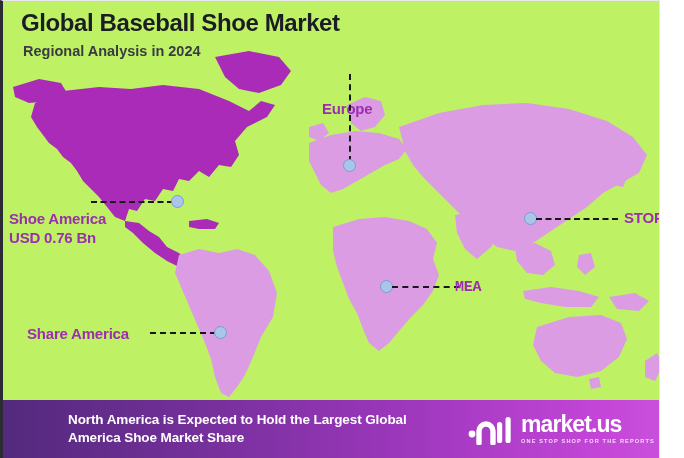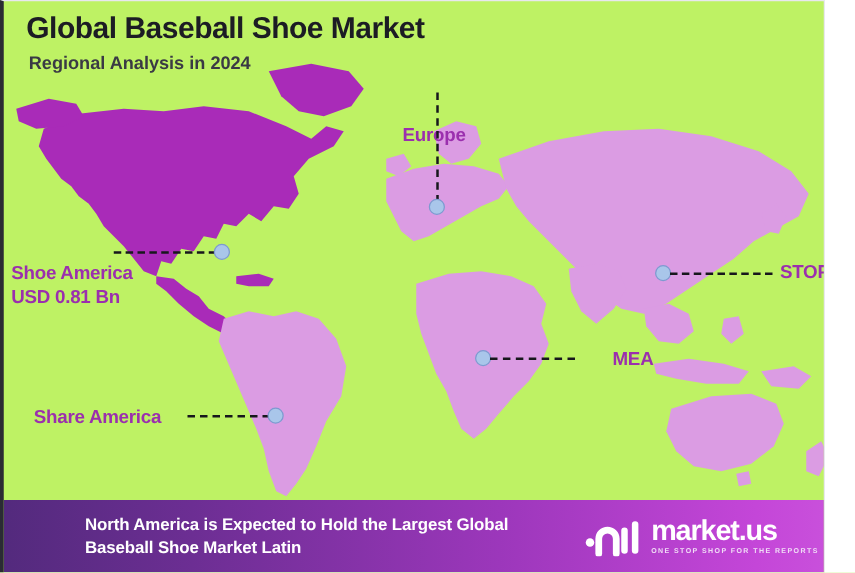--- a/index.html
+++ b/index.html
@@ -201,49 +201,49 @@
   <div class="anno-layer">
 
     <div class="region-label" style="left:319px; top:50px;margin-top:48px;">
       <span>Europe</span>
     </div>
     <div class="leader vert" style="left:346px; top:73px; height:88px;"></div>
     <div class="marker" style="left:340px; top:158px;"></div>
 
     <div class="region-label two-line" style="left:6px; top:208px;">
       <span class="l1">Shoe America</span><br>
-      <span class="l2">USD 0.81 Bn</span>
+      <span class="l2">USD 0.76 Bn</span>
     </div>
     <div class="leader" style="left:88px; top:200px; width:82px;"></div>
     <div class="marker" style="left:168px; top:194px;"></div>
 
     <div class="marker" style="left:521px; top:211px;"></div>
     <div class="leader" style="left:533px; top:217px; width:82px;"></div>
     <div class="region-label" style="left:621px; top:207px;">
       <span>STOP</span>
     </div>
 
     <div class="marker" style="left:377px; top:279px;"></div>
     <div class="leader" style="left:389px; top:285px; width:68px;"></div>
-    <div class="region-label" style="left:487px; top:277px;">
+    <div class="region-label" style="left:452px; top:277px;font-family:Liberation Mono, monospace;">
       <span>MEA</span>
     </div>
 
     <div class="region-label" style="left:24px; top:323px;">
       <span>Share America</span>
     </div>
     <div class="leader" style="left:147px; top:331px; width:66px;"></div>
     <div class="marker" style="left:211px; top:325px;"></div>
 
   </div>
 
   <div class="footer">
     <div class="footer-text">
       <span class="l1">North America is Expected to Hold the Largest Global</span>
-      <span class="l2">Baseball Shoe Market Latin</span>
+      <span class="l2">America Shoe Market Share</span>
     </div>
 
     <div class="logo">
       <svg class="logo-mark" width="46" height="32" viewBox="0 0 46 32">
         <circle cx="5" cy="21" r="3.4" fill="#ffffff"></circle>
         <path d="M12 30 L12 18 A7 7 0 0 1 26 18 L26 30" fill="none" stroke="#ffffff" stroke-width="5.4" stroke-linecap="round"></path>
         <rect x="30" y="9" width="5.2" height="21" rx="2.6" fill="#ffffff"></rect>
         <rect x="38.5" y="4" width="5.2" height="26" rx="2.6" fill="#ffffff"></rect>
       </svg>
       <span class="logo-text-block">

